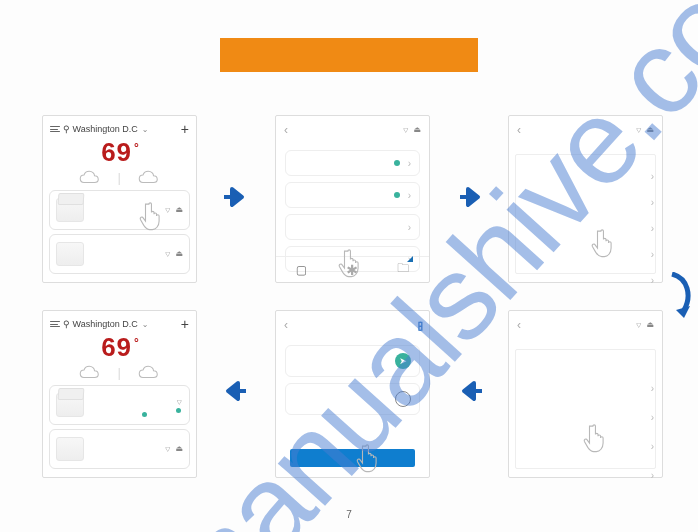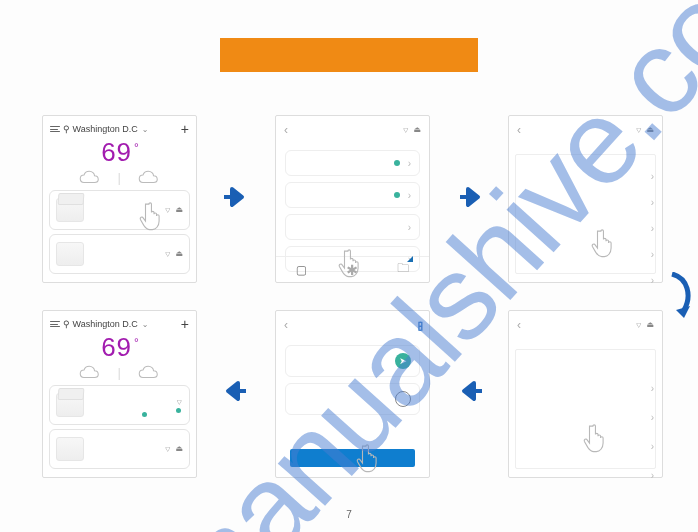--- a/index.html
+++ b/index.html
@@ -57,21 +57,21 @@
   }
   .hdr-left { display:flex; align-items:center; gap:3px; }
   .menu-ico { width:10px; display:inline-block; }
   .menu-ico span { display:block; height:1px; background:#666; margin:1.5px 0; border-radius:1px;}
   .menu-ico span:nth-child(1){width:10px}
   .menu-ico span:nth-child(2){width:8px}
   .menu-ico span:nth-child(3){width:10px}
   .pin { color:#444; font-size:9px; }
   .dd { color:#888; font-size:8px; margin-left:1px;}
   .plus { font-size:14px; color:#444; font-weight:300;}
-  .temp { text-align:center; font-size:26px; color:#a21caf; font-weight:400; letter-spacing:1px; margin-top:-2px;}
+  .temp { text-align:center; font-size:26px; color:#b91c1c; font-weight:700; letter-spacing:1px; margin-top:-2px;}
   .deg { font-size:12px; vertical-align: top; position:relative; top:4px; left:2px;}
   .cloud-row { display:flex; justify-content:center; align-items:center; gap:14px; margin:2px 0 4px 0; color:#aaa; }
   .cloud-row .div { color:#ccc; }
   .dev-card {
     margin: 4px 6px;
     border: 1px solid #e4e4e4;
     border-radius: 6px;
     height: 40px;
     display:flex;
     align-items:center;

